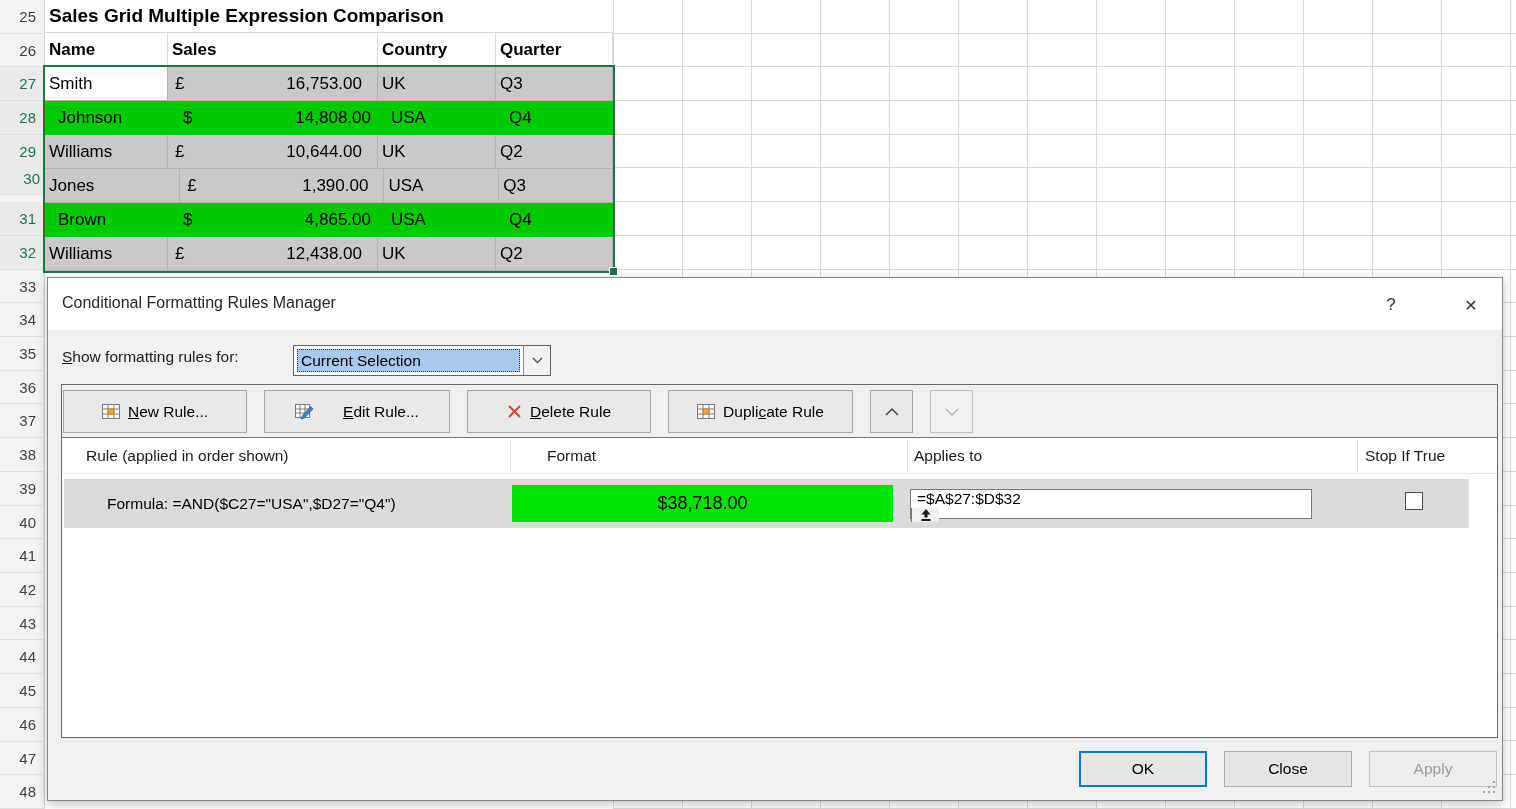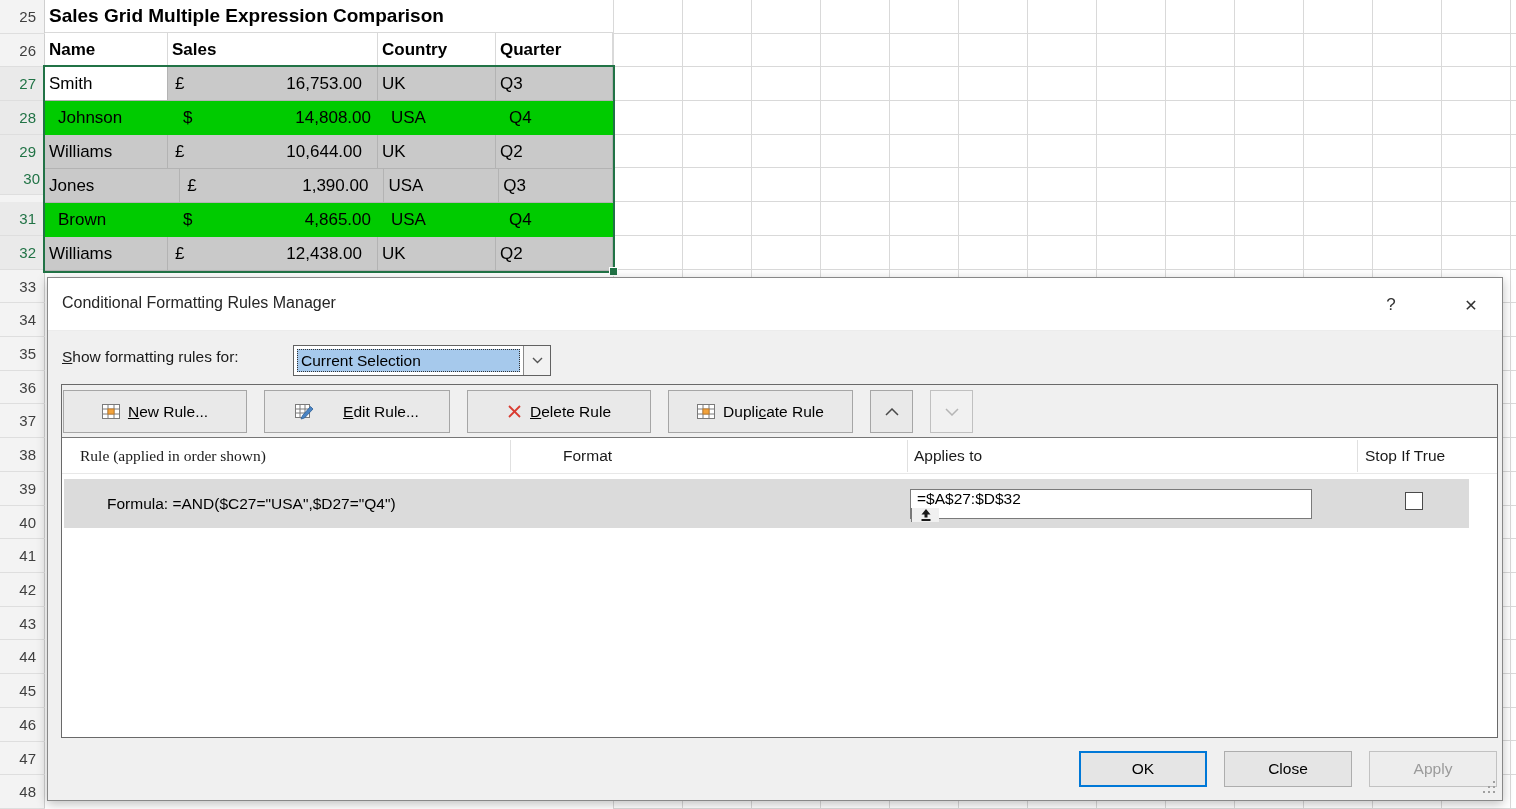--- a/index.html
+++ b/index.html
@@ -75,21 +75,21 @@
   #btn-new { left:1px; width:184px; }
   #btn-edit { left:202px; width:186px;gap:29px; }
   #btn-delete { left:405px; width:184px; }
   #btn-duplicate { left:606px; width:185px; }
   #btn-up { left:808px; width:43px; }
   #btn-down { left:868px; width:43px; background:#f1f1f1; border-color:#c0c0c0; }
 
   #list-headers { position:absolute; left:0; top:53px; width:100%; height:36px; background:#fff;
     border-bottom:1px solid #e8e8e8; }
   .lh { position:absolute; top:0; height:36px; display:flex; align-items:center; font-size:15.5px; color:#1a1a1a; }
-  #lh-rule { left:18px;font-family:Liberation Serif, serif; } #lh-format { left:485px;margin-left:16px; } #lh-applies { left:852px; } #lh-stop { left:1303px;text-align:center; }
+  #lh-rule { left:24px; } #lh-format { left:485px; } #lh-applies { left:852px; } #lh-stop { left:1303px;text-align:center; }
   .lh-sep { position:absolute; top:2px; height:32px; width:1px; background:#e0e0e0; }
 
   #rule-row { position:absolute; left:2px; top:94px; width:1405px; height:49px; background:#dbdbdb; }
   #rule-formula { position:absolute; left:43px; top:0; height:49px; display:flex; align-items:center;
     font-size:15.5px; color:#000; }
   #rule-format { position:absolute; left:448px; top:6px; width:381px; height:37px;
     background:var(--swatch-green); display:flex; align-items:center; justify-content:center;
     font-size:18px; color:#000; }
   #applies-field { position:absolute; left:846px; top:10px; width:402px; height:30px;
     background:#fff; border:1px solid #7a7a7a; display:flex;flex-direction:column; }
@@ -335,20 +335,21 @@
         <div id="lh-format" class="lh">Format</div>
         <div id="lh-applies" class="lh">Applies to</div>
         <div id="lh-stop" class="lh">Stop If True</div>
         <div class="lh-sep" style="left:448px"></div>
         <div class="lh-sep" style="left:845px"></div>
         <div class="lh-sep" style="left:1295px"></div>
       </div>
 
       <div id="rule-row">
         <div id="rule-formula">Formula: =AND($C27="USA",$D27="Q4")</div>
+        <div id="rule-format">$38,718.00</div>
         <div id="applies-field">
           <div id="applies-text">=$A$27:$D$32</div>
           <div id="collapse-btn">
             <svg width="14" height="14" viewBox="0 0 14 14">
               <path d="M7 1 L11.5 6.5 L8.5 6.5 L8.5 9.5 L5.5 9.5 L5.5 6.5 L2.5 6.5 Z" fill="#1a1a1a"></path>
               <rect x="2.5" y="11" width="9" height="2" fill="#1a1a1a"></rect>
             </svg>
           </div>
         </div>
         <div id="stop-checkbox"></div>

